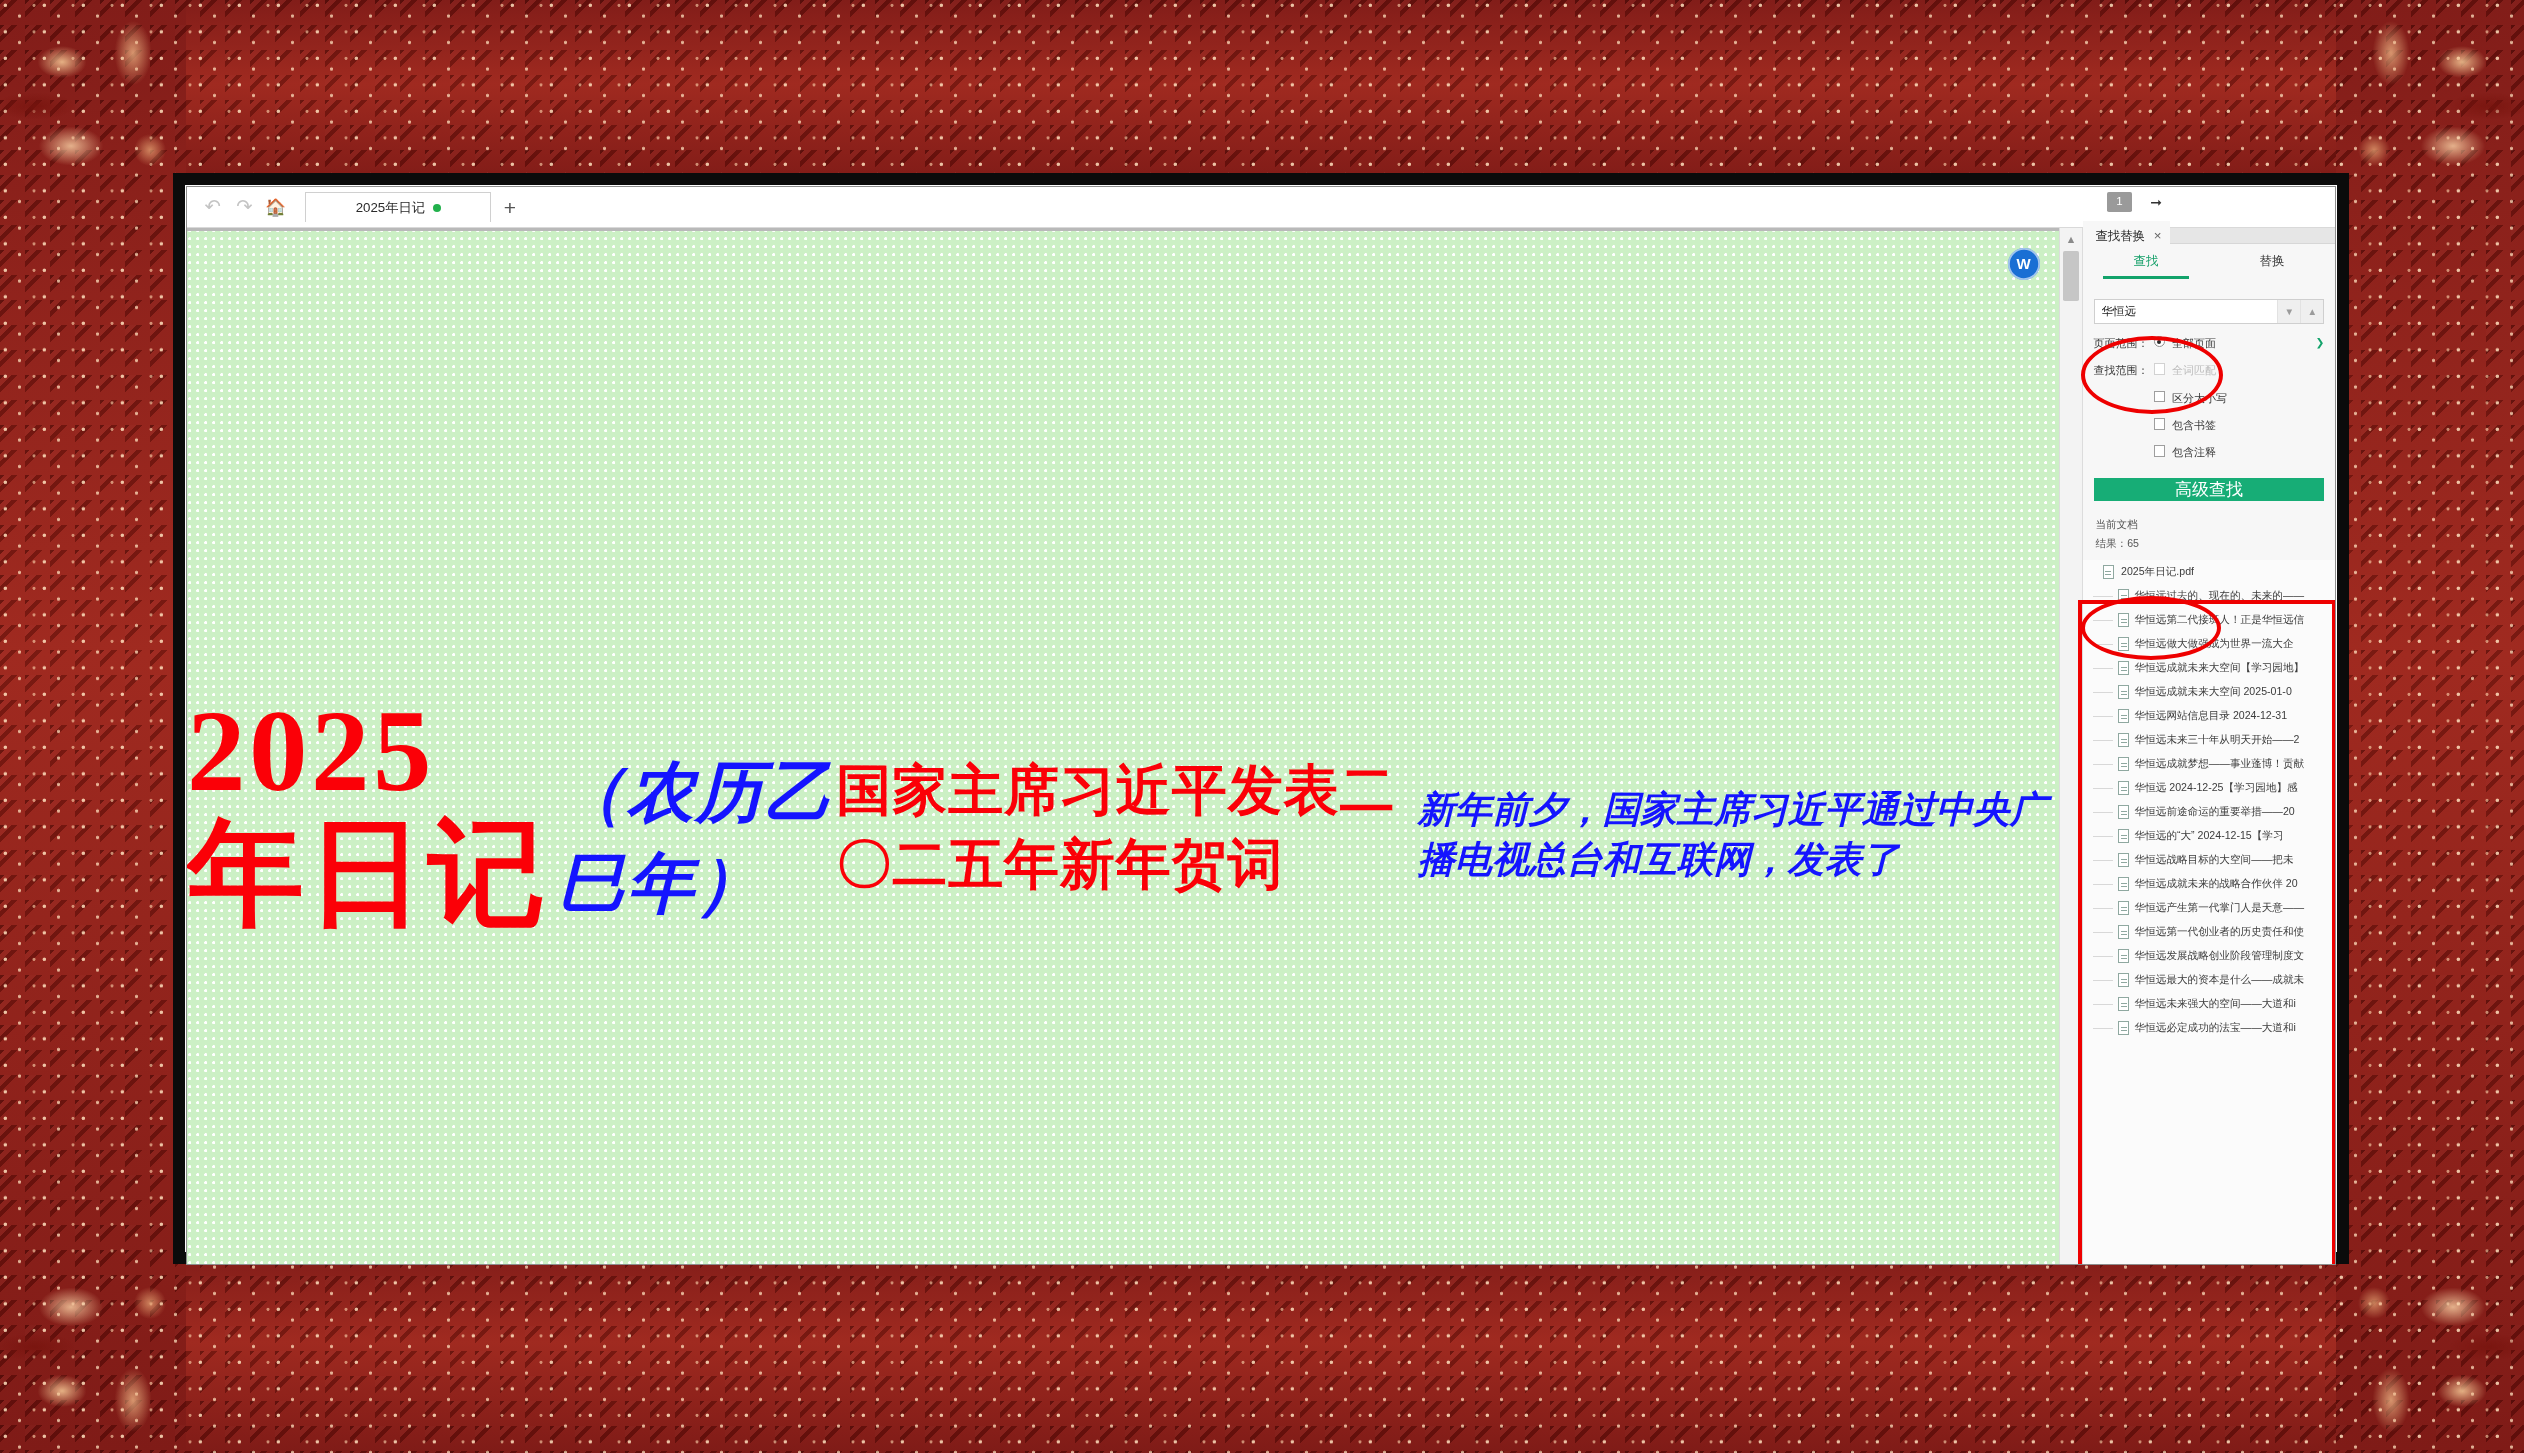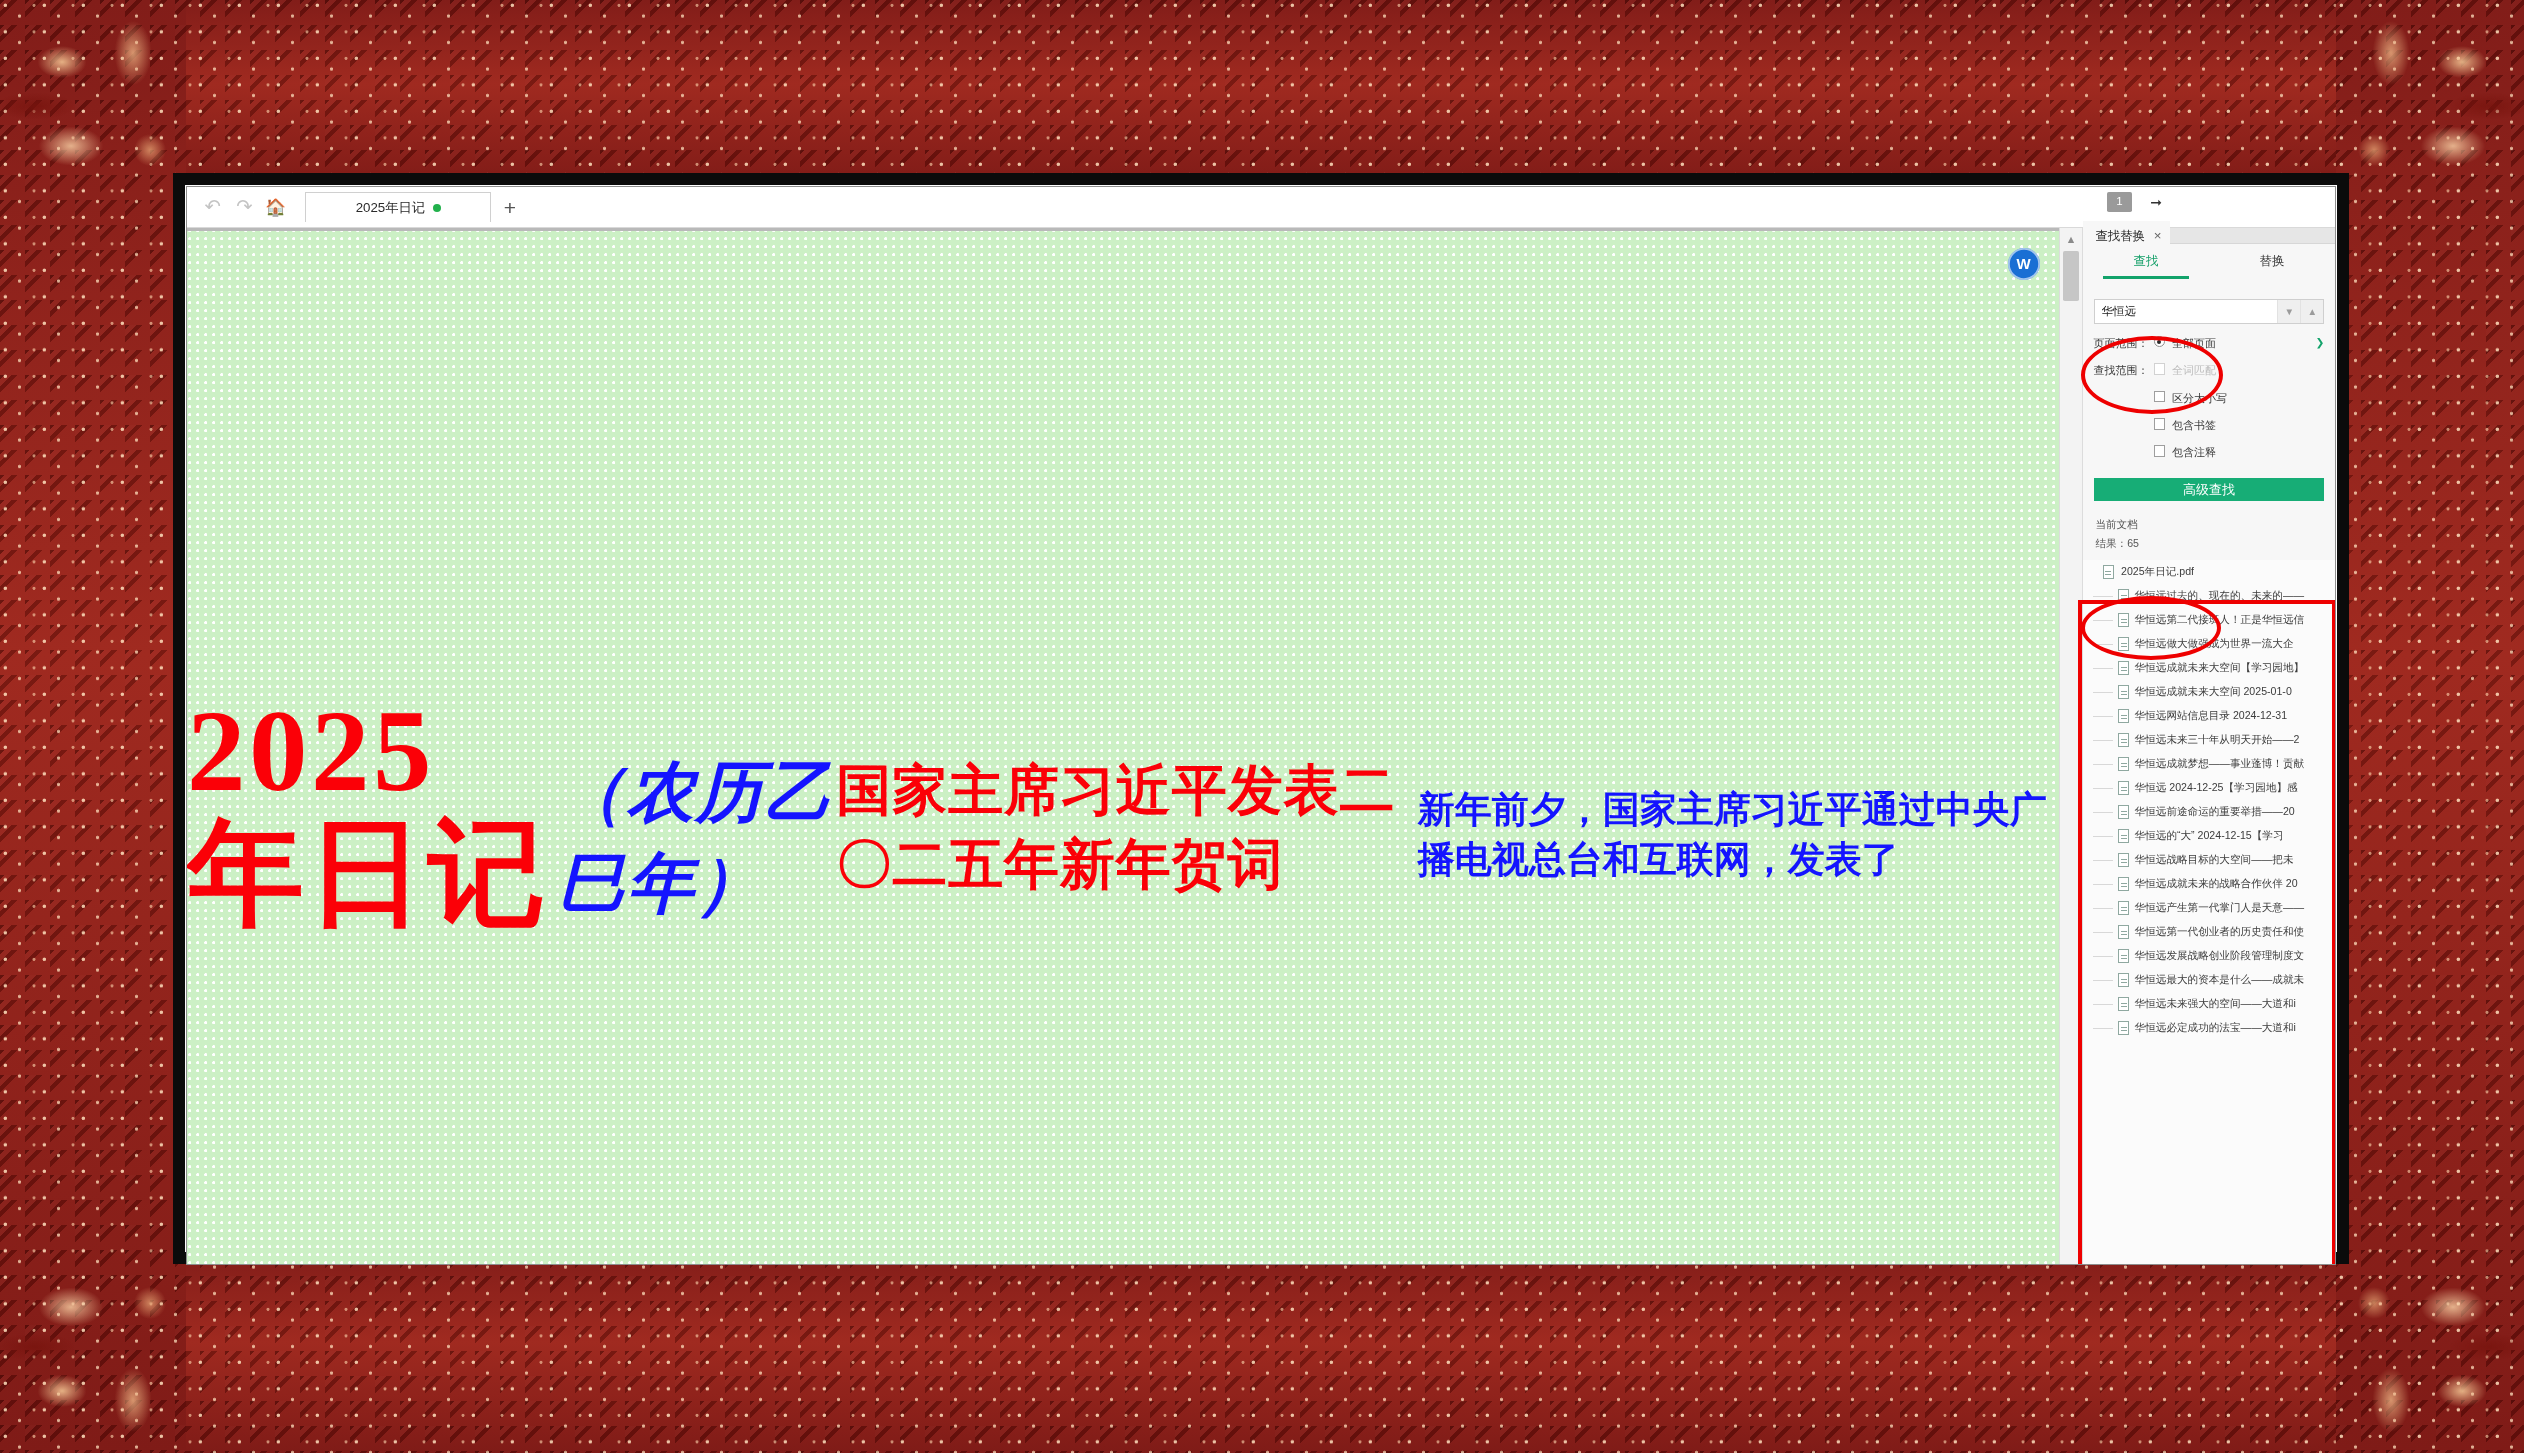--- a/index.html
+++ b/index.html
@@ -146,21 +146,21 @@
   }
   #t-headline {
     margin-top: 30px;
     font-family: "Liberation Sans", "DejaVu Sans", sans-serif;
     font-weight: bold;
     font-size: 55px; color: #fb0007; letter-spacing: 0.9px;
   }
   #t-lead {
     margin-top: 44px;
     font-family: "Liberation Sans", "DejaVu Sans", sans-serif;
-    font-weight: bold; 
+    font-weight: bold; font-style: italic;
     font-size: 37px; color: #1414ff; letter-spacing: 0px;
   }
 
   
   #vscroll {
     flex: 0 0 23px; background:#f3f3f3; border-left:0.9px solid #dcdcdc;
     position: relative;
   }
   #vscroll .arrow {
     height: 21px; display:flex; align-items:center; justify-content:center;
@@ -224,21 +224,21 @@
            display:inline-block; position:relative; margin-right:7px; background:#fff; }
   .radio::after { content:""; position:absolute; inset:2.7px; border-radius:50%; background:#2a2a2a; }
   .cb { width:11.5px; height:11.5px; border:0.9px solid #9e9e9e; background:#fff;
         display:inline-block; margin-right:7px; }
   .cb.disabled { border-color:#d2d2d2; }
   .dim { color:#bdbdbd; }
   .chev-right { margin-left:auto; color:#13a36b; font-size:10.6px; }
 
   #advbtn {
     margin: 17.7px 10.6px 0 10.6px; height: 23px;
-    background:#17ad76; color:#fff; font-size:13px;
+    background:#17ad76; color:#fff; font-size:17px;
     display:flex; align-items:center; justify-content:center; cursor:pointer;
   }
 
   #resultshead { margin: 14px 0 0 12.4px; font-size:10.6px; color:#555; line-height:1.8; }
 
   #resultslist { margin-top: 7px; flex:1 1 auto; overflow:hidden; background:#fbfbfb; }
   .rootrow, .itemrow {
     display:flex; align-items:center; font-size:10.6px; color:#3c3c3c;
     height: 24px; white-space:nowrap;
   }

